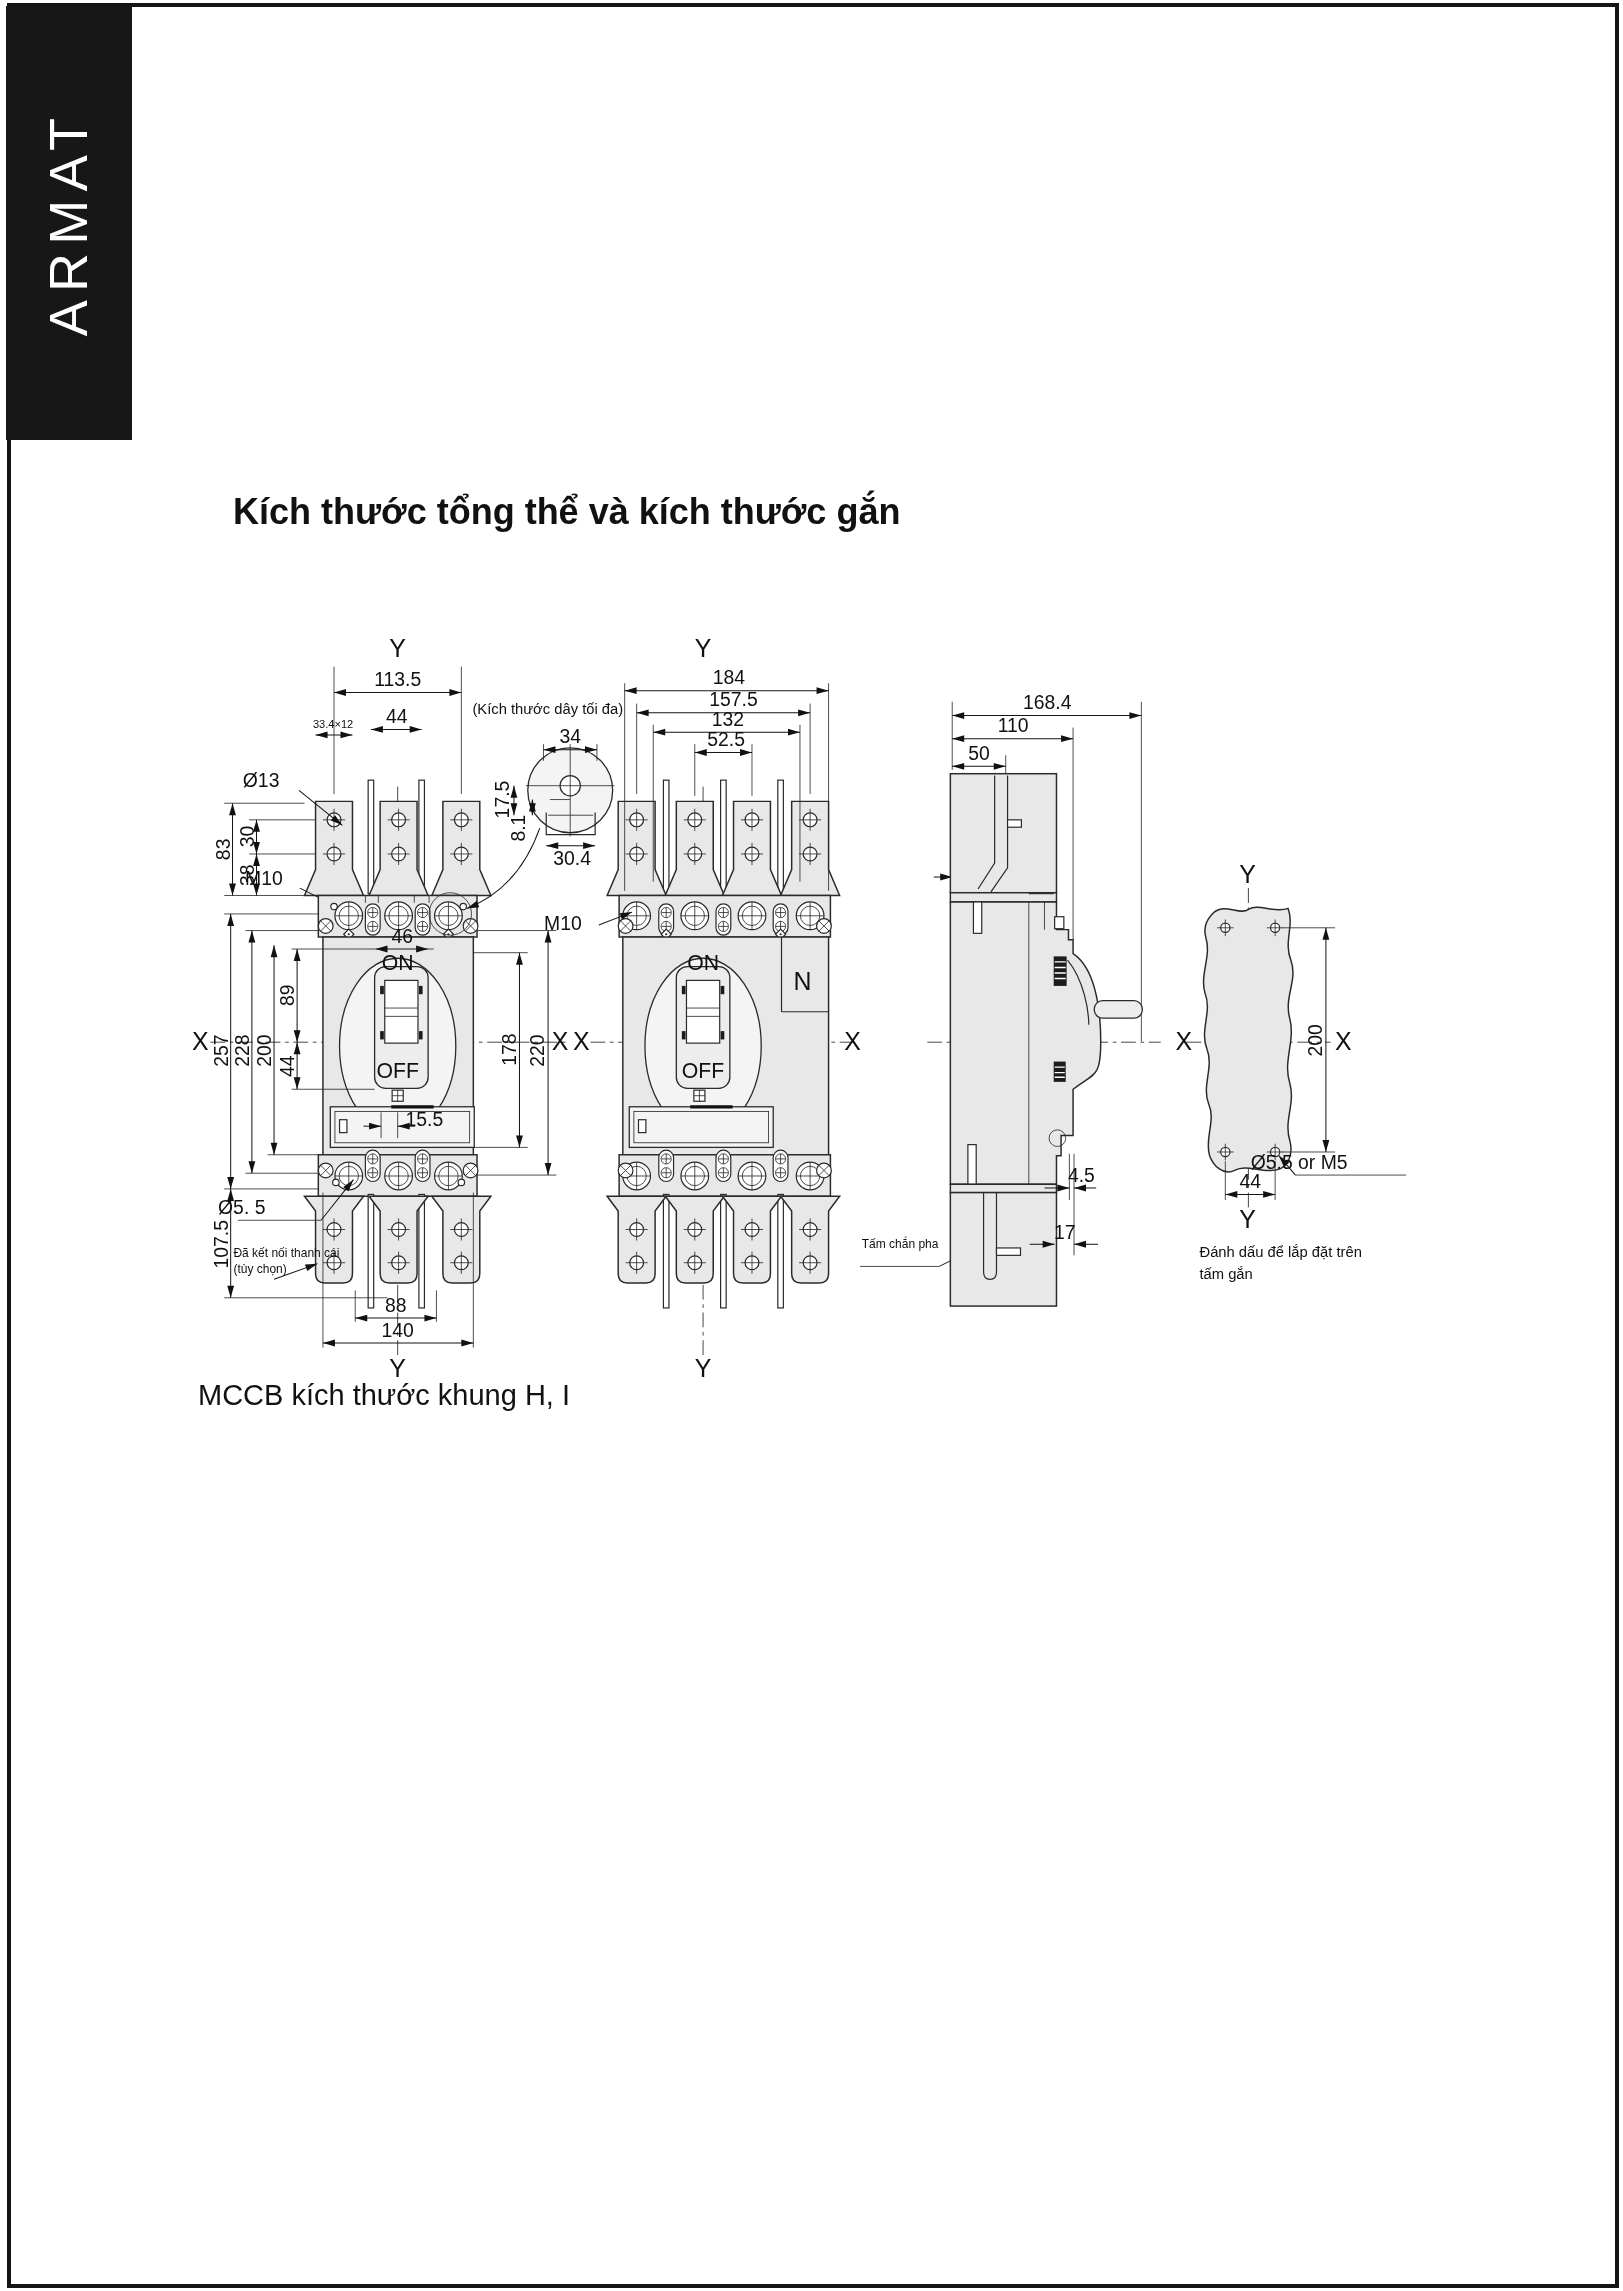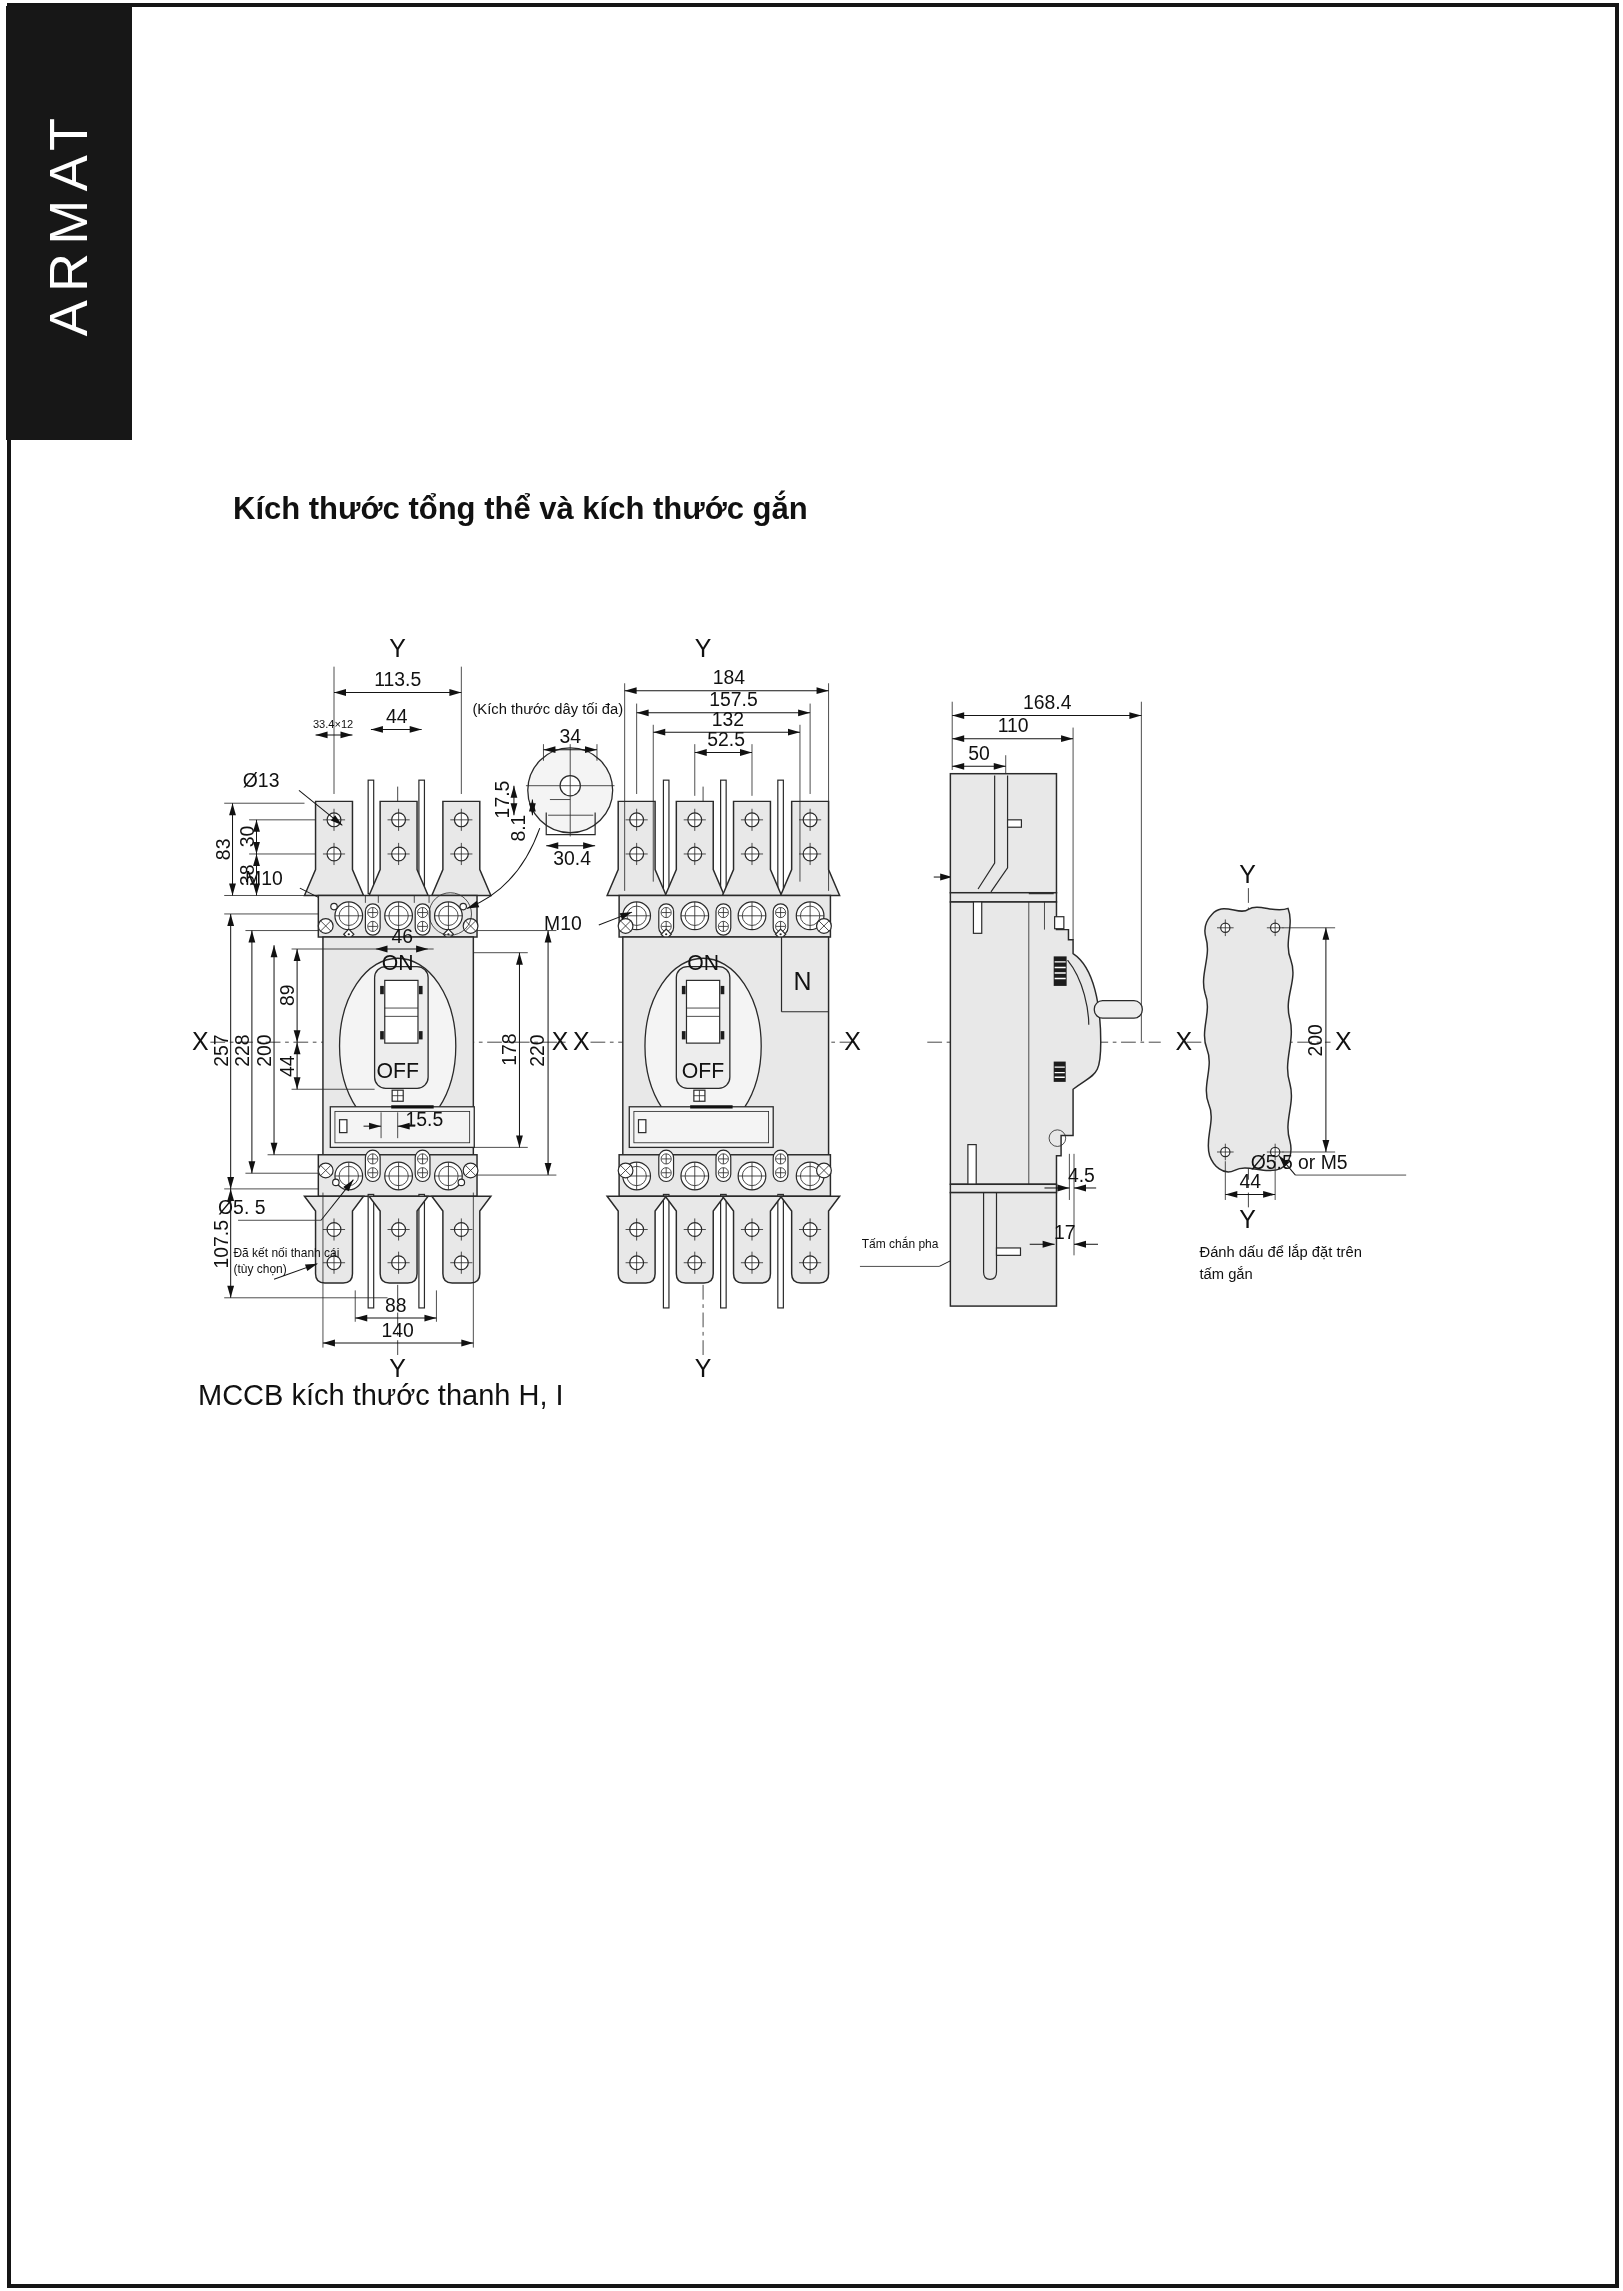--- a/index.html
+++ b/index.html
@@ -1,20 +1,20 @@
 <!DOCTYPE html>
 <html style="font-size:14.8px"><head>
 <meta charset="utf-8">
 <style>
   html,body{margin:0;padding:0;background:#fff;}
   body{width:1623px;height:2292px;position:relative;font-family:"Liberation Sans",sans-serif;color:#111;}
   .frame{position:absolute;left:7.4px;top:2.8px;right:3.7px;bottom:3.7px;border:4.6px solid #151515;pointer-events:none;}
   .logo{position:absolute;left:5.5px;top:5.5px;width:126px;height:434px;background:#171717;display:flex;align-items:center;justify-content:center;}
   .logo span{transform:rotate(-90deg);color:#fff;font-size:54px;font-weight:500;letter-spacing:8.3px;white-space:nowrap;}
-  .title{position:absolute;left:233px;top:491px;font-size:31px;font-weight:bold;}
+  .title{position:absolute;left:233px;top:491px;font-size:36px;font-weight:bold;}
   .caption{position:absolute;left:198px;top:1379px;font-size:29px;}
   svg{position:absolute;left:0;top:0;}
   svg text{font-family:"Liberation Sans",sans-serif;fill:#111;}
   .o{fill:#e8e8e8;stroke:#2a2a2a;stroke-width:1.6;}
   .o2{fill:#ededed;stroke:#2a2a2a;stroke-width:1.4;}
   .ow{fill:#f4f4f4;stroke:#2a2a2a;stroke-width:1.4;}
   .hw{fill:#fff;stroke:#2a2a2a;stroke-width:1.3;}
   .ln{stroke:#2a2a2a;stroke-width:1.3;fill:none;}
   .tn{stroke:#2a2a2a;stroke-width:0.9;fill:none;}
   .dm{stroke:#151515;stroke-width:1.1;fill:none;}
@@ -27,21 +27,21 @@
   .dk{fill:#1c1c1c;stroke:none;}
 </style>
 </head>
 <body>
 
 <div class="frame"></div>
 <div class="logo">
     <span>ARMAT</span>
   </div>
 <div class="title">Kích thước tổng thể và kích thước gắn</div>
-<div class="caption">MCCB kích thước thanh H, I</div>
+<div class="caption">MCCB kích thước khung H, I</div>
 
 <svg width="1623" height="2292" viewBox="0 0 1759 2483">
 <defs>
   <marker id="me" markerWidth="15" markerHeight="9" refX="14" refY="4.5" orient="auto" markerUnits="userSpaceOnUse">
         <path d="M14,4.5 L1,0.8 L1,8.2 Z" fill="#111"></path>
       </marker>
   <marker id="ms" markerWidth="15" markerHeight="9" refX="1" refY="4.5" orient="auto" markerUnits="userSpaceOnUse">
         <path d="M1,4.5 L14,0.8 L14,8.2 Z" fill="#111"></path>
       </marker>
 

